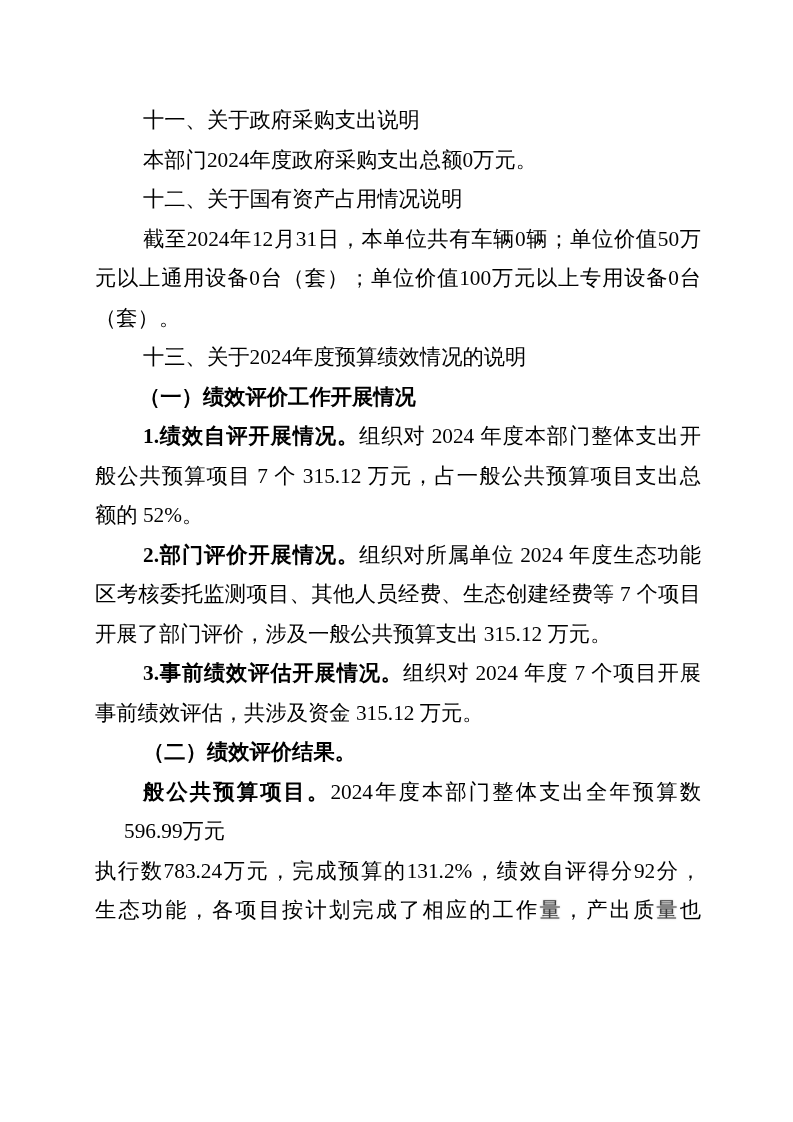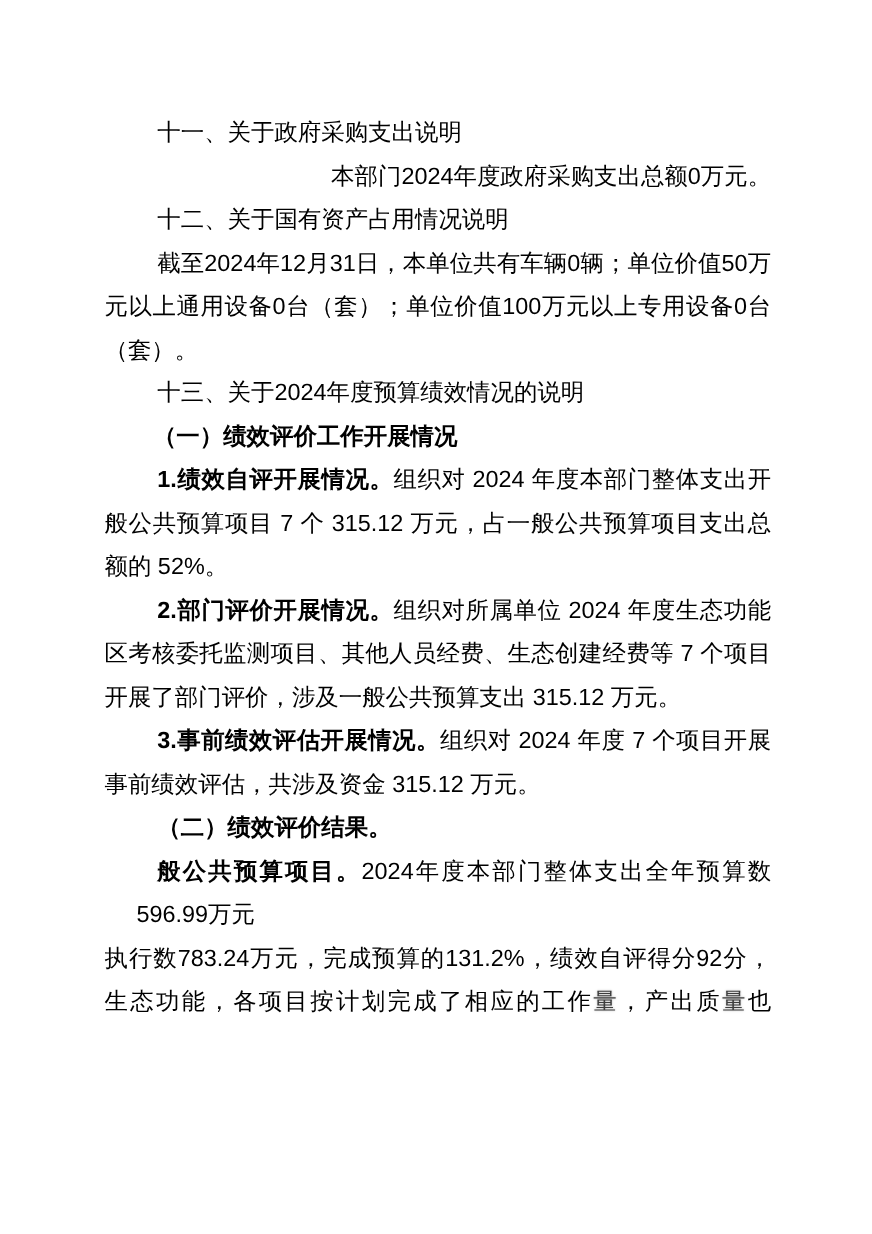--- a/index.html
+++ b/index.html
@@ -28,36 +28,36 @@
     white-space: nowrap;
     text-align: left;
   }
   .line.fill {
     white-space: normal;
     text-align: justify;
     text-align-last: justify;
     overflow: hidden;
   }
   
-  .s-body { font-family: Liberation Sans, sans-serif; }
-  .s-bold { font-family: Liberation Sans, sans-serif; font-weight: 700; }
+  .s-body { font-family: Liberation Serif, serif; }
+  .s-bold { font-family: Liberation Serif, serif; font-weight: 700; }
   .s-song { font-family: "Liberation Serif", "DejaVu Serif", serif; }
   .s-shaded {
     font-family: "Liberation Serif", "DejaVu Serif", sans-serif;
     color: #3d3d3d;
     text-shadow: 0 0 2px rgba(0,0,0,0.35);
   }
 </style>
 </head>
 <body>
 
 <div class="page">
   <div class="doc" id="doc">
       <div class="line" style="padding-left: 48px;"><span class="s-body">十一、关于政府采购支出说明</span></div>
-      <div class="line" style="padding-left: 48px; text-align: right;"><span class="s-body">本部门2024年度政府采购支出总额0万元。</span></div>
+      <div class="line" style="padding-left: 48px;"><span class="s-body">本部门2024年度政府采购支出总额0万元。</span></div>
       <div class="line" style="padding-left: 48px;"><span class="s-body">十二、关于国有资产占用情况说明</span></div>
       <div class="line fill" style="padding-left: 48px;"><span class="s-body">截至2024年12月31日，本单位共有车辆0辆；单位价值50万</span></div>
       <div class="line fill"><span class="s-body">元以上通用设备0台（套）；单位价值100万元以上专用设备0台</span></div>
       <div class="line"><span class="s-body">（套）。</span></div>
       <div class="line" style="padding-left: 48px;"><span class="s-body">十三、关于2024年度预算绩效情况的说明</span></div>
       <div class="line" style="padding-left: 44px;"><span class="s-bold">（一）绩效评价工作开展情况</span></div>
       <div class="line fill" style="padding-left: 48px;"><span class="s-bold">1.绩效自评开展情况。</span><span class="s-body">组织对 2024 年度本部门整体支出开</span></div>
       <div class="line fill"><span class="s-body">般公共预算项目 7 个 315.12 万元，占一般公共预算项目支出总</span></div>
       <div class="line"><span class="s-body">额的 52%。</span></div>
       <div class="line fill" style="padding-left: 48px;"><span class="s-bold">2.部门评价开展情况。</span><span class="s-body">组织对所属单位 2024 年度</span><span class="s-song">生态功能</span></div>

